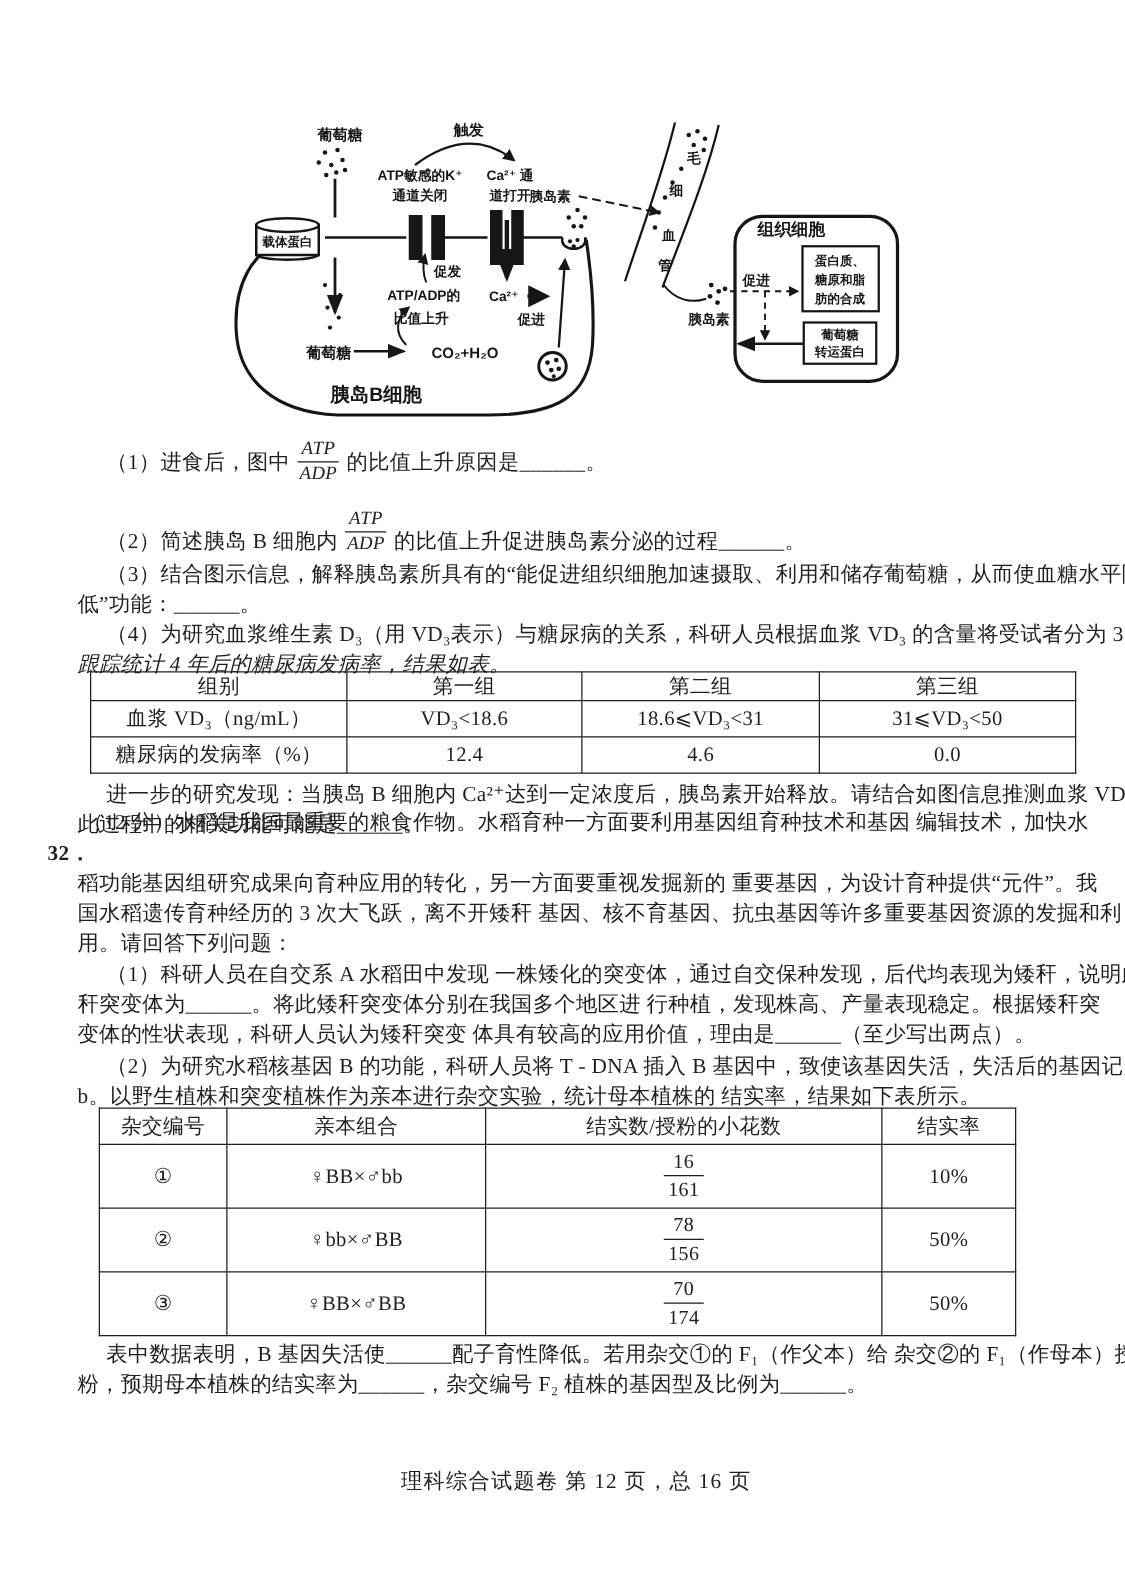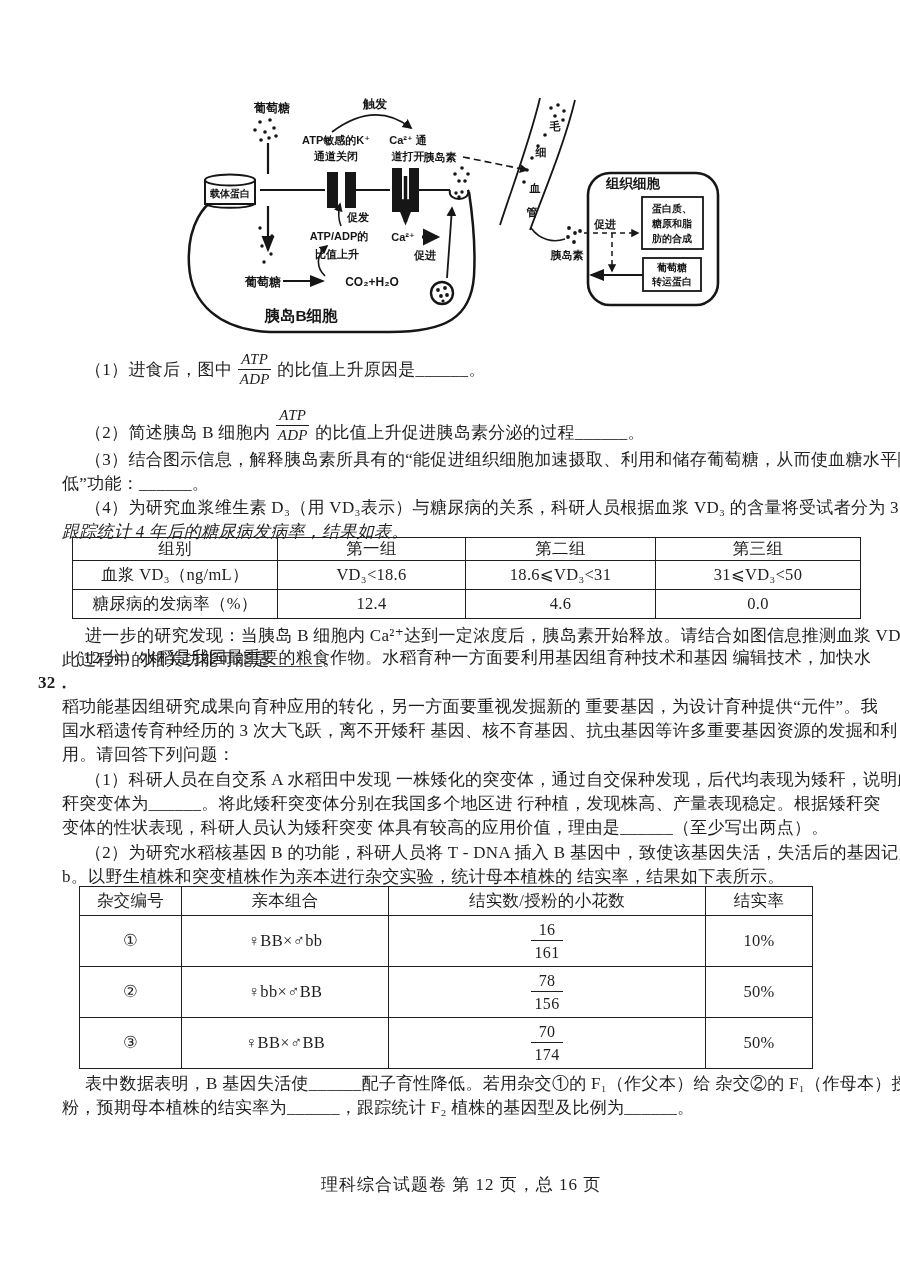--- a/index.html
+++ b/index.html
@@ -281,17 +281,17 @@
     <tr style="height:51px">
       <td>③</td>
       <td>♀BB×♂BB</td>
       <td><span class="cfrac"><span class="num">70</span><span class="den">174</span></span></td>
       <td>50%</td>
     </tr>
   </tbody>
     </table>
 
   <div class="ln" style="left:85px;top:1072px;">表中数据表明，B 基因失活使______配子育性降低。若用杂交①的 F₁（作父本）给 杂交②的 F₁（作母本）授</div>
-  <div class="ln" style="left:62px;top:1096px;">粉，预期母本植株的结实率为______，跟踪统计 F₂ 植株的基因型及比例为______。</div>
+  <div class="ln" style="left:62px;top:1096px;">粉，预期母本植株的结实率为______，杂交编号 F₂ 植株的基因型及比例为______。</div>
 
   <div class="footer">理科综合试题卷  第 12 页，总 16 页</div>
 
 </div>
 
 </body></html>

